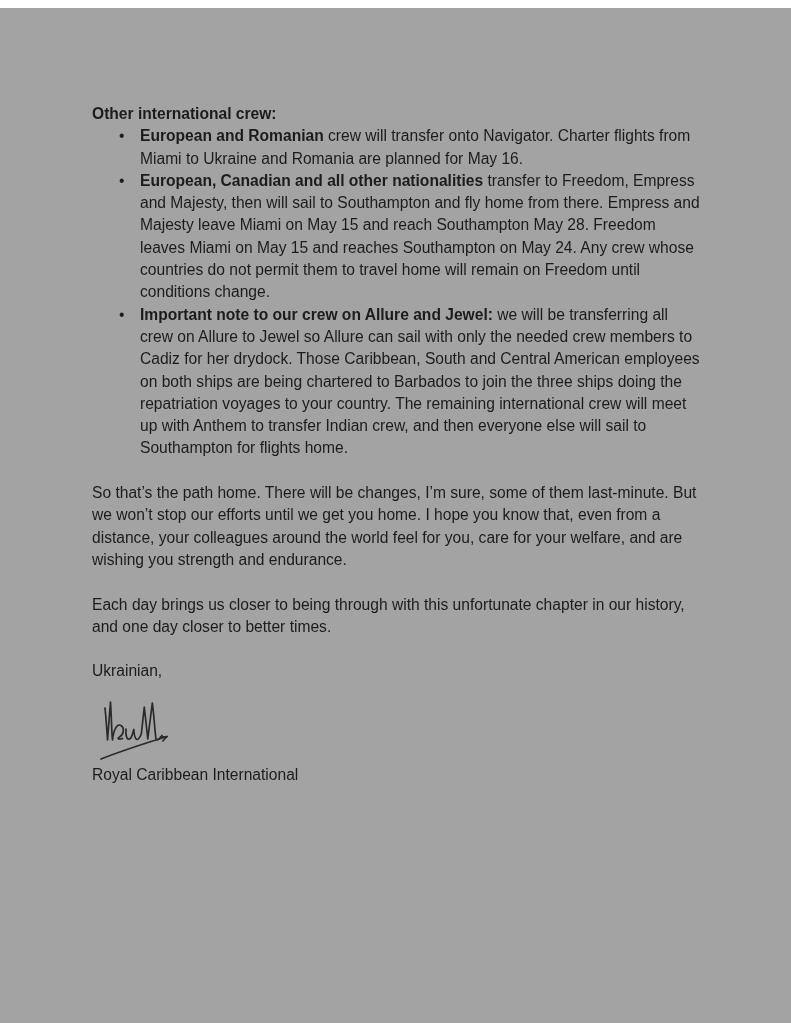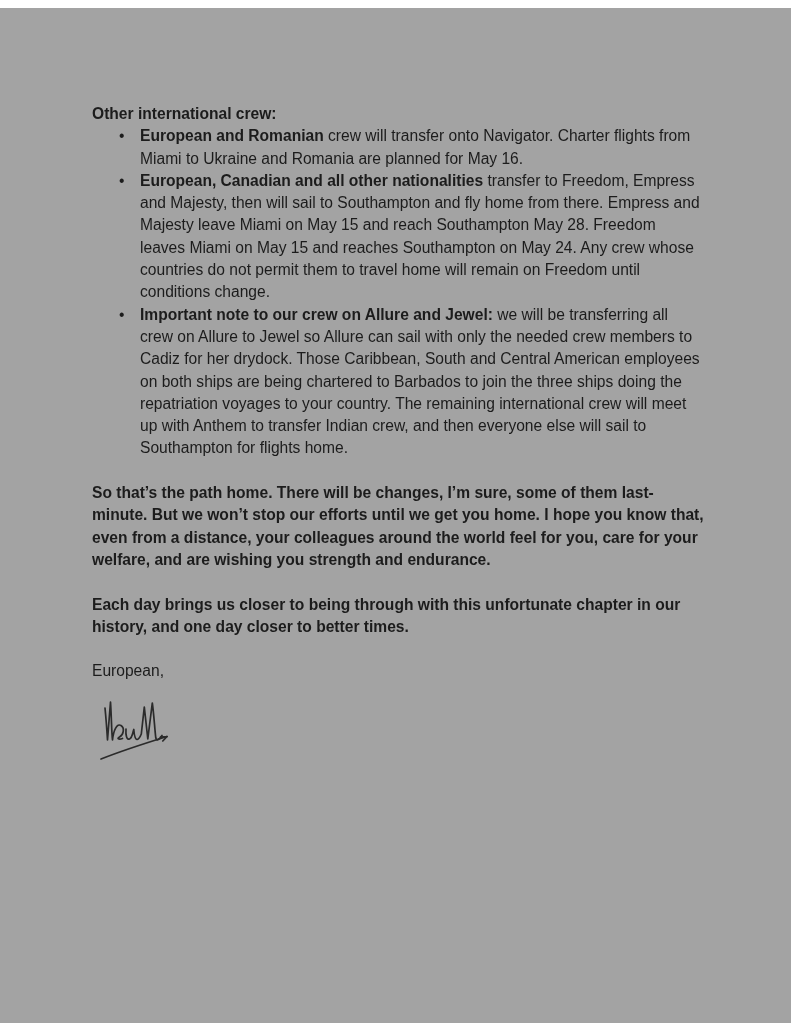--- a/index.html
+++ b/index.html
@@ -33,21 +33,21 @@
   ul.bullets li {
     position: relative;
     margin: 0;
   }
   ul.bullets li .marker {
     position: absolute;
     left: -21px;
     top: 0;
   }
   .bold { font-weight: bold; }
-  p.para { margin: 0 0 22.3px 0; font-weight: bold; }
+  p.para { margin: 0 0 22.3px 0; }
   p.closing { margin: 0; }
   .sig-svg {
     display: block;
     margin: 13px 0 0 6px;
   }
   .sig-line { margin: 0; }
 </style>
 </head>
 <body>
 
@@ -64,30 +64,31 @@
         <span class="marker">•</span><span class="bold">European, Canadian and all other nationalities</span><span> transfer to Freedom, Empress and Majesty, then will sail to Southampton and fly home from there. Empress and Majesty leave Miami on May 15 and reach Southampton May 28. Freedom leaves Miami on May 15 and reaches Southampton on May 24. Any crew whose countries do not permit them to travel home will remain on Freedom until conditions change.</span>
       </li>
       <li>
         <span class="marker">•</span><span class="bold">Important note to our crew on Allure and Jewel:</span><span> we will be transferring all crew on Allure to Jewel so Allure can sail with only the needed crew members to Cadiz for her drydock. Those Caribbean, South and Central American employees on both ships are being chartered to Barbados to join the three ships doing the repatriation voyages to your country. The remaining international crew will meet up with Anthem to transfer Indian crew, and then everyone else will sail to Southampton for flights home.</span>
       </li>
     </ul>
 
     <p class="para">So that’s the path home. There will be changes, I’m sure, some of them last-minute. But we won’t stop our efforts until we get you home. I hope you know that, even from a distance, your colleagues around the world feel for you, care for your welfare, and are wishing you strength and endurance.</p>
     <p class="para">Each day brings us closer to being through with this unfortunate chapter in our history, and one day closer to better times.</p>
 
-    <p class="closing">European,</p>
+    <p class="closing">Ukrainian,</p>
 
     <div>
       <svg class="sig-svg" width="90" height="68" viewBox="0 0 90 68" fill="none" xmlns="http://www.w3.org/2000/svg">
         <g stroke="#2b2b2b" stroke-width="1.7" stroke-linecap="round" stroke-linejoin="round" fill="none">
           <path d="M7 12 C8 22 9 36 9.5 44 L12.5 6 C13.5 20 13.5 36 14.5 44
                    C15.5 34 19 27 23 29.5 C27 32 25.5 39 21.5 41 C18.5 42.5 20.5 44 24.5 42.5"></path>
           <path d="M28 33 C27.5 39.5 28.7 44 31.5 43 C34.3 42 34.8 36 35.8 33.5
                    C36.2 39 36.8 43.5 39.2 43.5 C41.2 43.2 42.3 40.5 43.3 38
                    L46.3 11 L49.8 43 L54.3 7 C55.8 17 56.8 34 57.8 42 C58.8 45.5 61.5 43.5 64 39.5"></path>
           <path d="M3 63 C22 55.5 48 47 69 40.5"></path>
           <path d="M69 40.5 L62.5 41.2 M69 40.5 L64.8 45"></path>
         </g>
       </svg>
+      <p class="sig-line">Royal Caribbean International</p>
     </div>
 
   </div>
 </div>
 
 </body></html>

